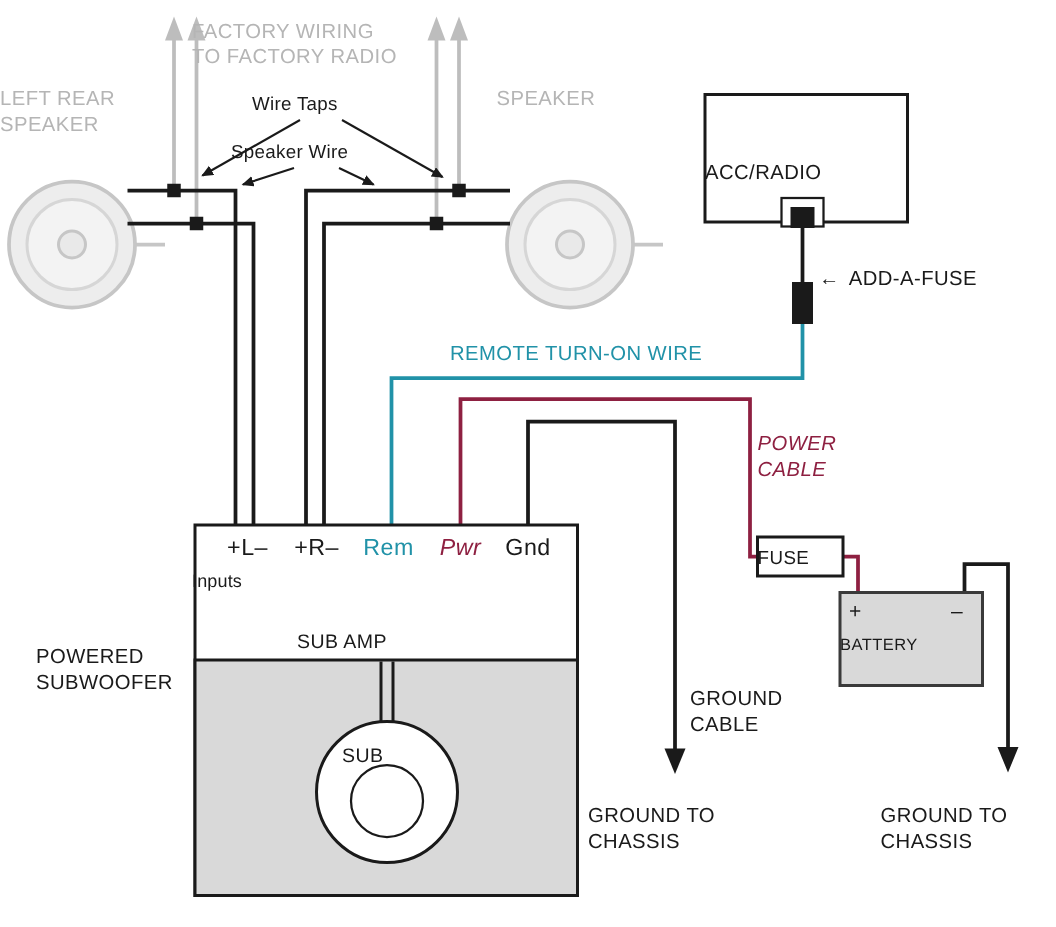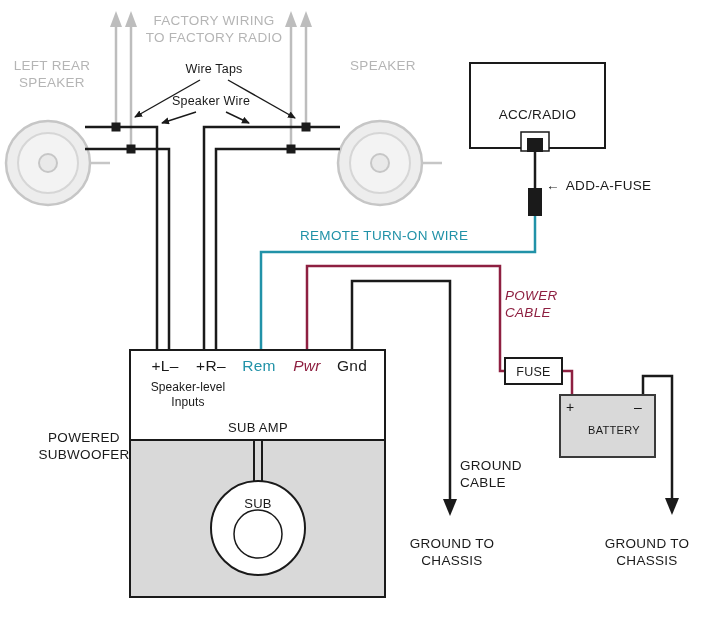--- a/index.html
+++ b/index.html
@@ -10,21 +10,21 @@
     font-family:"Liberation Sans", sans-serif;
     overflow:hidden;
   }
   .layer-svg{position:absolute;left:0;top:0;z-index:1;}
   .lbl{
     position:absolute;z-index:2;
     font-size:13.5px;line-height:17px;letter-spacing:.3px;
     color:#1a1a1a;white-space:nowrap;
   }
   .lbl .line{display:block;}
-  .center{text-align:center;}
+  .center{text-align:left;}
   .right{text-align:left;}
   .gray{color:#b5b5b5;}
   .teal{color:#2192a8;}
   .maroon{color:#8e2041;font-style:italic;}
   .small{font-size:12.5px;line-height:15px;letter-spacing:.2px;}
   .term{
     position:absolute;top:357px;z-index:2;
     transform:translateX(-50%);
     font-size:15.5px;letter-spacing:.3px;color:#1a1a1a;
     white-space:nowrap;
@@ -168,21 +168,20 @@
 
   <div>
     <span class="term" style="left:165px">+L–</span>
     <span class="term" style="left:211px">+R–</span>
     <span class="term teal" style="left:259px">Rem</span>
     <span class="term maroon" style="left:307px">Pwr</span>
     <span class="term" style="left:352px">Gnd</span>
   </div>
 
   <div class="lbl center" style="left:128px;top:380px;width:120px;font-size:12px;line-height:15px;letter-spacing:.1px">
-    <span class="line">Speaker-level</span>
     <span class="line">Inputs</span>
   </div>
 
   <div class="lbl center" style="left:198px;top:419px;width:120px;font-size:13px">SUB AMP</div>
 
   <div class="lbl center" style="left:228px;top:495px;width:60px;font-size:13px">SUB</div>
 
   <div class="lbl center" style="left:24px;top:429px;width:120px">
     <span class="line">POWERED</span>
     <span class="line">SUBWOOFER</span>

